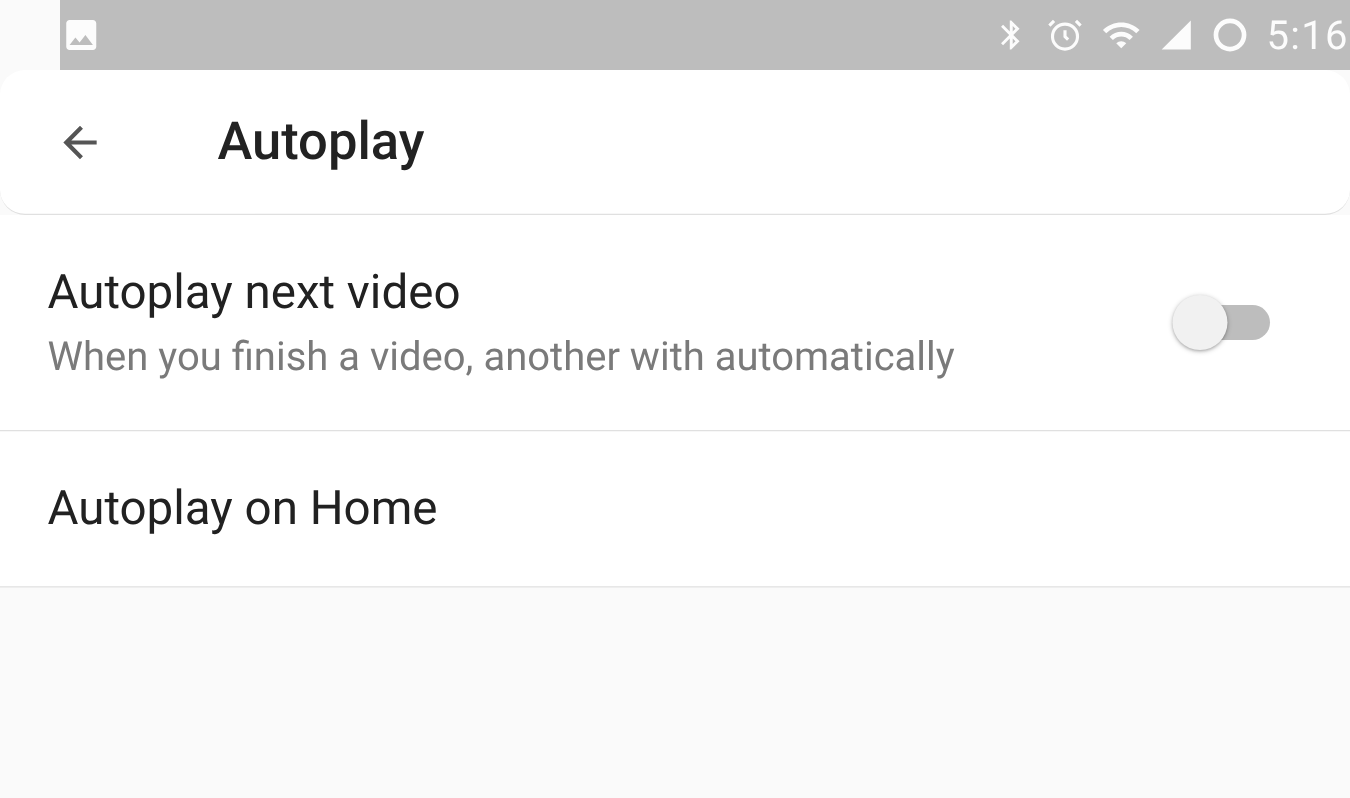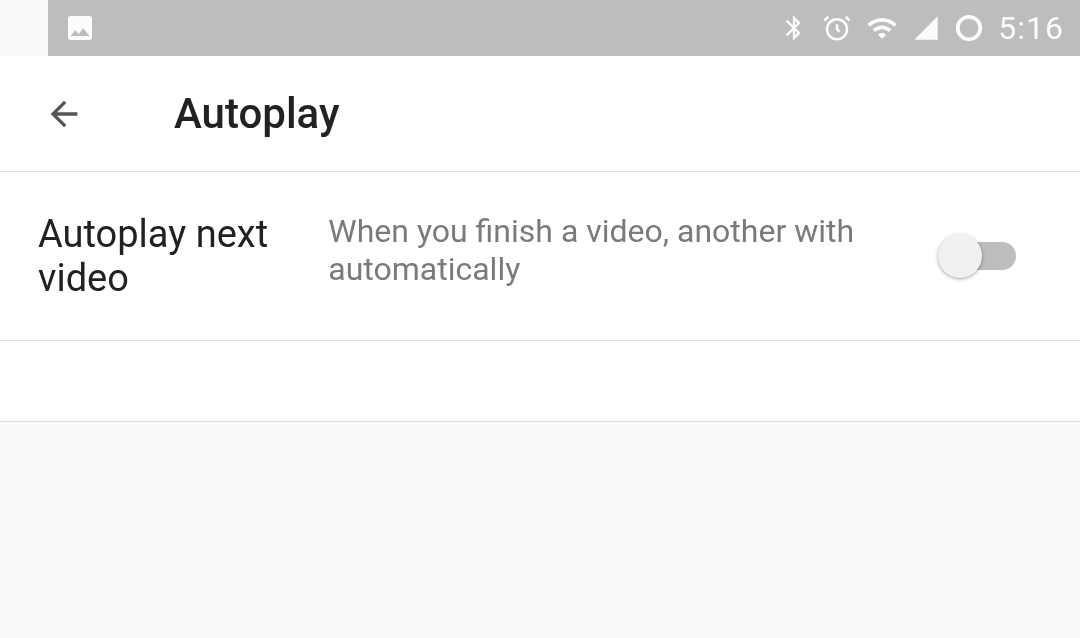--- a/index.html
+++ b/index.html
@@ -13,21 +13,21 @@
       height: 638px;
       background: #fafafa;
       overflow: hidden;
     }
     .status-bar {
       height: 56px;
       background: #bdbdbd;
       display: flex;
       align-items: center;
       justify-content: space-between;
-      padding: 0 16px;
+      padding: 0 1px;
       color: #fcfcfc;
       margin-left: 48px;
     }
     .status-left {
       display: flex;
       align-items: center;
     }
     .status-right {
       display: flex;
       align-items: center;
@@ -47,20 +47,21 @@
       align-items: center;
       justify-content: center;
     }
     .app-bar {
       height: 116px;
       background: #ffffff;
       display: flex;
       align-items: center;
       padding: 0 40px;
       border-bottom: 1px solid #e0e0e0;
+      border-radius: 20px;
     }
     .back-button {
       width: 48px;
       height: 48px;
       display: flex;
       align-items: center;
       justify-content: center;
       cursor: pointer;
       color: #555;
     }
@@ -76,21 +77,21 @@
     .setting-row {
       display: flex;
       align-items: center;
       justify-content: space-between;
       padding: 40px 38px 40px 38px;
       border-bottom: 1px solid #e0e0e0;
       cursor: pointer;
     }
     .setting-text {
       display: flex;
-      flex-direction: row;
+      flex-direction: column;
       gap: 10px;
     }
     .setting-title {
       font-size: 38px;
       font-weight: 400;
       color: #212121;
     }
     .setting-subtitle {
       font-size: 32px;
       font-weight: 400;
@@ -177,16 +178,17 @@
       <div class="setting-title">Autoplay next video</div>
       <div class="setting-subtitle">When you finish a video, another with automatically</div>
     </div>
     <div class="toggle">
       <div class="toggle-knob"></div>
     </div>
   </div>
 
   <div class="setting-row">
     <div class="setting-text">
+      <div class="setting-title">Autoplay on Home</div>
     </div>
   </div>
 
 </div>
 
 </body></html>

